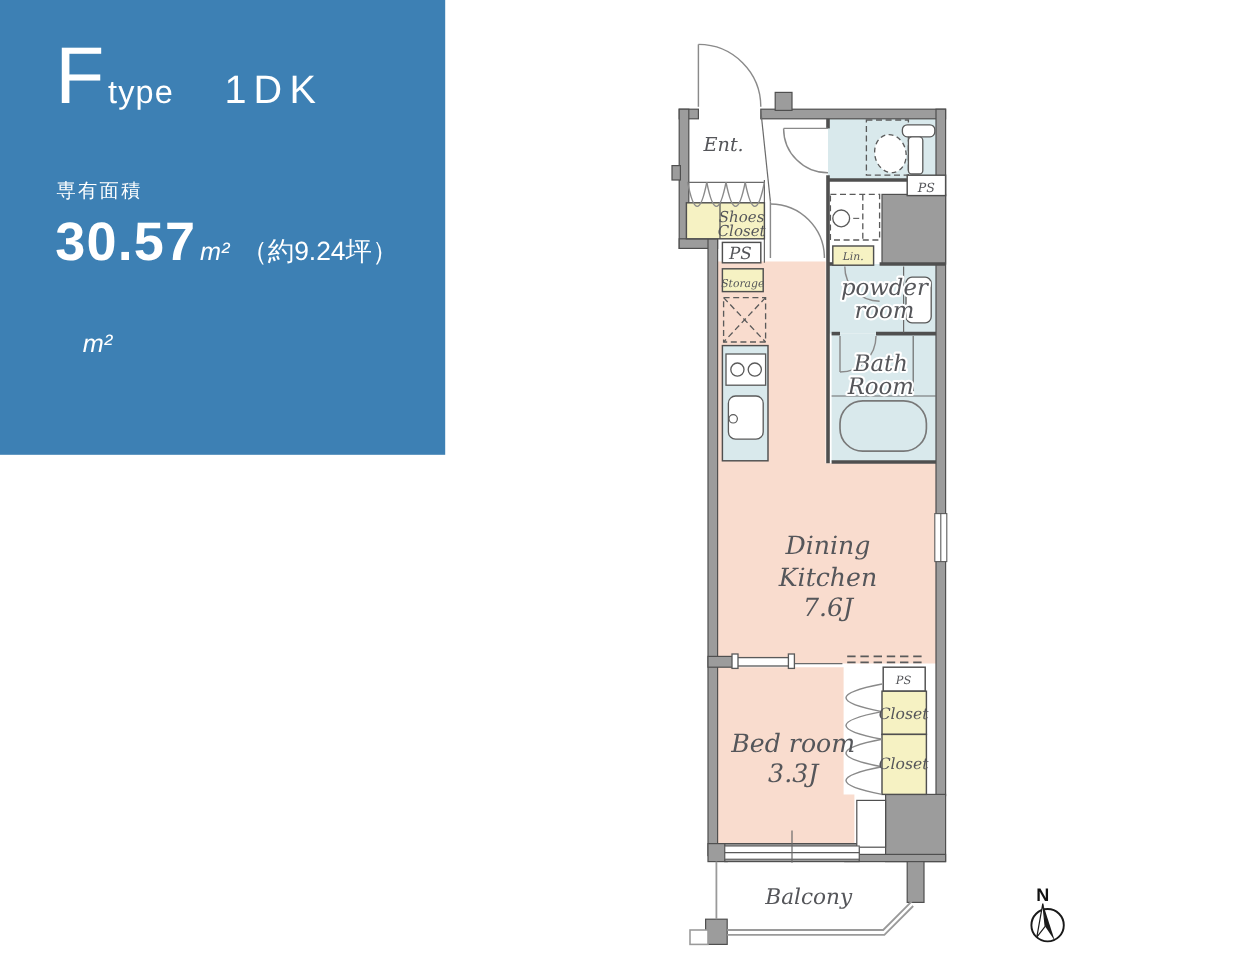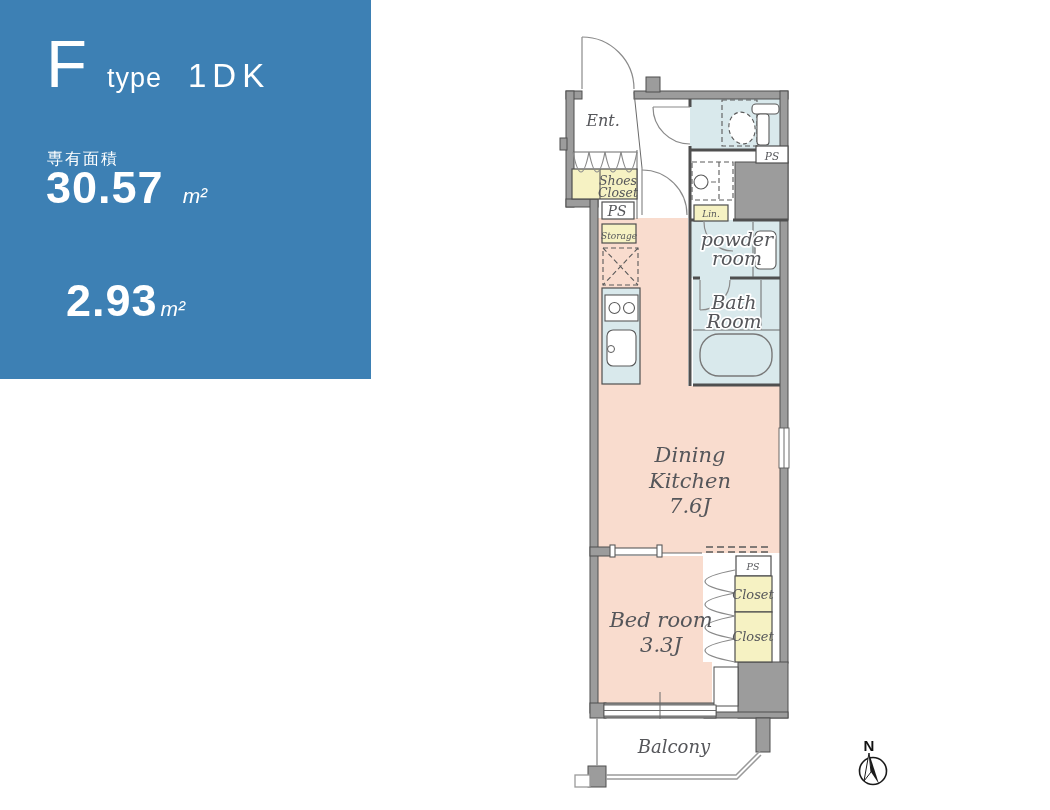--- a/index.html
+++ b/index.html
@@ -3,27 +3,27 @@
 <meta charset="utf-8">
 <style>
   html,body{margin:0;padding:0;}
   body{width:1050px;height:810px;background:#ffffff;position:relative;overflow:hidden;
        font-family:"Liberation Sans",sans-serif;}
   .stage{position:absolute;left:0;top:0;width:1050px;height:810px;}
   
   .panel{position:absolute;left:0;top:0;width:371px;height:379px;background:#3d80b4;color:#fff;}
   .type-row{position:absolute;left:46px;top:30px;display:flex;align-items:baseline;}
   .type-letter{font-size:67px;line-height:1;font-weight:400;}
-  .type-word{font-size:27px;margin-left:20px;letter-spacing:1px;}
-  .type-layout{font-size:33px;margin-left:26px;letter-spacing:6px;}
+  .type-word{font-size:27px;margin-left:3px;letter-spacing:1px;}
+  .type-layout{font-size:33px;margin-left:42px;letter-spacing:6px;}
   .area-label{position:absolute;left:47px;font-size:16px;letter-spacing:2px;}
   .lbl-own{top:149px;}
   .lbl-balc{top:248px;}
   .area-row{position:absolute;display:flex;align-items:baseline;}
-  .row-own{left:46px;top:162px;gap:16px;}
+  .row-own{left:46px;top:176px;}
   .row-balc{left:66px;top:275px;}
   .area-num{font-size:45px;font-weight:bold;letter-spacing:1px;}
   .area-unit{font-size:21px;margin-left:3px;font-style:italic;}
   .area-note{font-size:22px;margin-left:10px;}
   
   svg{position:absolute;left:0;top:0;}
   .wall{fill:#9c9c9c;stroke:#4f4f4f;stroke-width:1;}
   .iwall{stroke:#4f4f4f;stroke-width:3;fill:none;}
   .thin{stroke:#6a6a6a;stroke-width:1;fill:none;}
   .fix{fill:#ffffff;stroke:#5a5a5a;stroke-width:1.1;}
@@ -42,23 +42,23 @@
   <div class="panel">
     <div class="type-row">
       <span class="type-letter">F</span>
       <span class="type-word">type</span>
       <span class="type-layout">1DK</span>
     </div>
     <div class="area-label lbl-own">専有面積</div>
     <div class="area-row row-own">
       <span class="area-num">30.57</span>
       <span class="area-unit">m²</span>
+      <span class="area-note">（約9.24坪）</span>
     </div>
     <div class="area-row row-balc">
-      <span class="area-num">2.93</span>
       <span class="area-unit">m²</span>
     </div>
   </div>
 
   <svg width="1050" height="810" viewBox="0 0 1050 810">
 
     <g>
       <polygon points="598,218 688,218 688,386 780,386 780,553 598,553" fill="#f9dcce"></polygon>
       <polygon points="598,556 703,556 703,662 712,662 712,704 598,704" fill="#f9dcce"></polygon>
       <rect x="690" y="99" width="90" height="51" fill="#d9e9ec"></rect>

